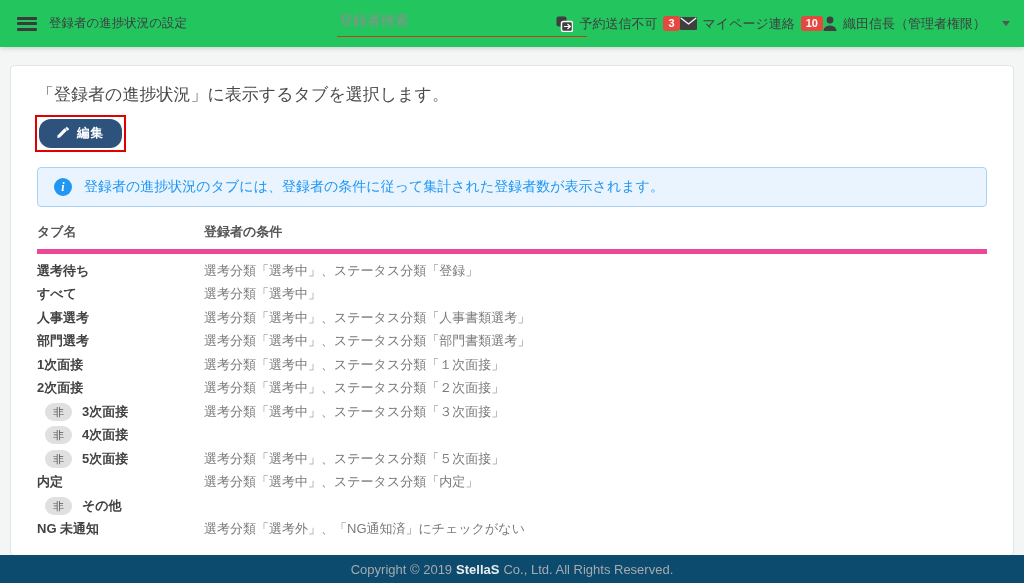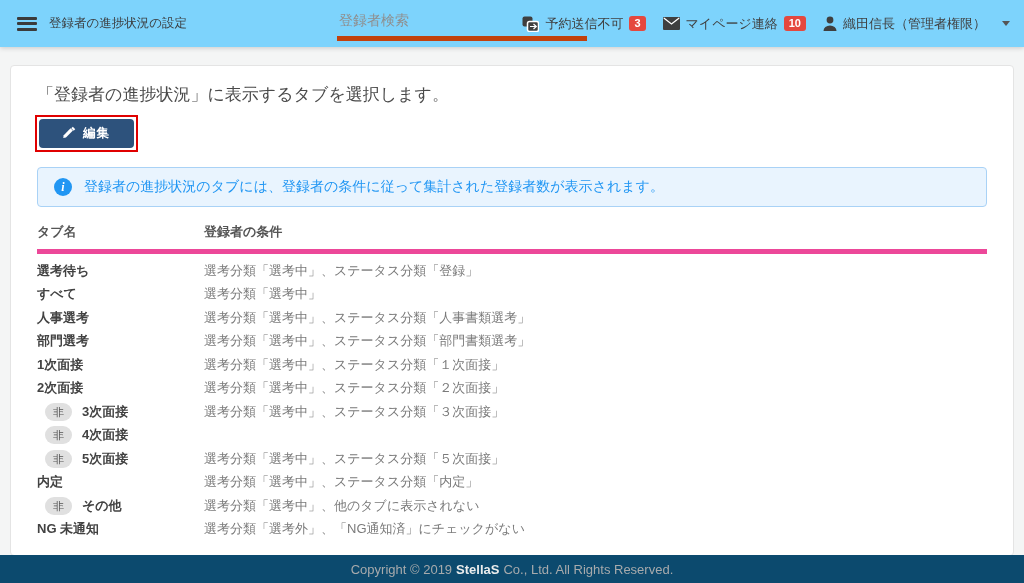--- a/index.html
+++ b/index.html
@@ -8,41 +8,41 @@
     font-family:"Liberation Sans","DejaVu Sans",sans-serif;
     background:#f4f5f5;
     position:relative;
     overflow:hidden;
     color:#424242;
   }
 
   
   .appbar {
     position:absolute; top:0; left:0; right:0; height:47px;
-    background:#7dd3fc;
+    background:#22c55e;
     box-shadow:0 1px 5px rgba(0,0,0,0.18);
     display:flex; align-items:center;
     padding:0 14px 0 17px;
     z-index:10;
   }
   .hamburger { width:20px; height:14px; display:flex; flex-direction:column; justify-content:space-between; cursor:pointer; }
   .hamburger div { height:3px; background:#3b3b3b; border-radius:1px; }
   .appbar-title { margin-left:12px; font-size:12.5px; color:#3c4043; white-space:nowrap; }
 
   .search-wrap {
     position:absolute; left:337px; top:8px; width:250px;
   }
   .search-input {
-    width:100%; border:none; border-bottom:5px solid #c2410c;
+    width:100%; border:none; border-bottom:1px solid #c2410c;
     font-size:14px; padding:4px 2px 8px 2px; background:transparent;
     font-family:inherit; color:#424242; outline:none;
   }
   .search-input::placeholder { color:#8f8f8f; opacity:1; }
 
-  .appbar-right { margin-left:auto; display:flex; align-items:center; gap:17px; }
+  .appbar-right { margin-left:auto; display:flex; align-items:center; }
   .appbar-item { display:flex; align-items:center; gap:6px; font-size:13px; color:#3f3f3f; cursor:pointer; white-space:nowrap; }
   .appbar-item svg { display:block; }
   .count-badge {
     background:#e5483e; color:#fff; font-size:11px; font-weight:bold;
     border-radius:3px; padding:2px 5px; line-height:1; min-width:12px; text-align:center;
   }
   .caret { width:0; height:0; border-left:4px solid transparent; border-right:4px solid transparent; border-top:5px solid #555; margin-left:10px; }
 
   
   .card {
@@ -50,22 +50,22 @@
     background:#ffffff; border:1px solid #e4e4e4; border-radius:4px;
     padding:15px 16px 14px 16px;
   }
   .description { font-size:17px; color:#4a4a4a; padding:2px 0 0 10px; }
 
   .edit-highlight {
     display:inline-block; border:2px solid #e00000; padding:2px; margin:9px 0 0 8px;
   }
   .edit-button {
     display:inline-flex; align-items:center; gap:7px;
-    background:#2d527c; color:#ffffff; border:none; border-radius:4px;
-    font-size:12.5px; font-weight:bold; padding:6px 24px; cursor:pointer;
+    background:#2d527c; color:#ffffff; border:none; border-radius:12px;
+    font-size:12.5px; font-weight:bold; padding:6px 18px; cursor:pointer;
     font-family:inherit; letter-spacing:1px;
   }
 
   .info-alert {
     margin:15px 10px 0 10px;
     background:#e9f4fe; border:1px solid #a9d2f6; border-radius:4px;
     display:flex; align-items:center; gap:12px;
     padding:10px 16px; min-height:38px;
   }
   .info-icon {
@@ -254,21 +254,20 @@
       <span>内定</span>
     </div>
     <div class="tab-cond col-cond">選考分類「選考中」、ステータス分類「内定」</div>
   </div>
 
   <div class="trow">
     <div class="tab-name col-name">
       <span class="exclude-badge">非</span>
       <span>その他</span>
     </div>
-    <div class="tab-cond col-cond">選考分類「選考中」、他のタブに表示されない</div>
   </div>
 
   <div class="trow">
     <div class="tab-name col-name">
 
       <span>NG 未通知</span>
     </div>
     <div class="tab-cond col-cond">選考分類「選考外」、「NG通知済」にチェックがない</div>
   </div>
 </div>

